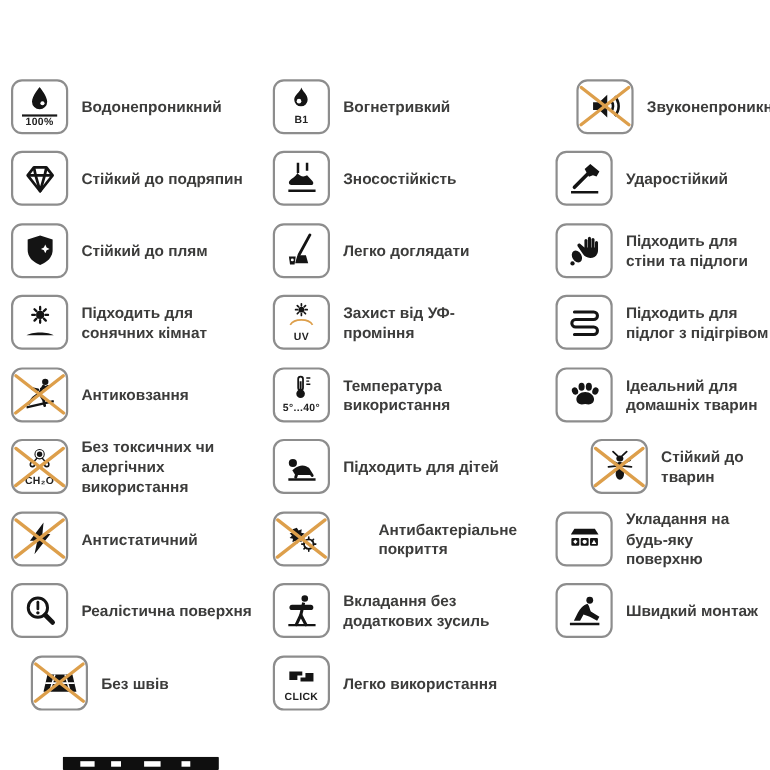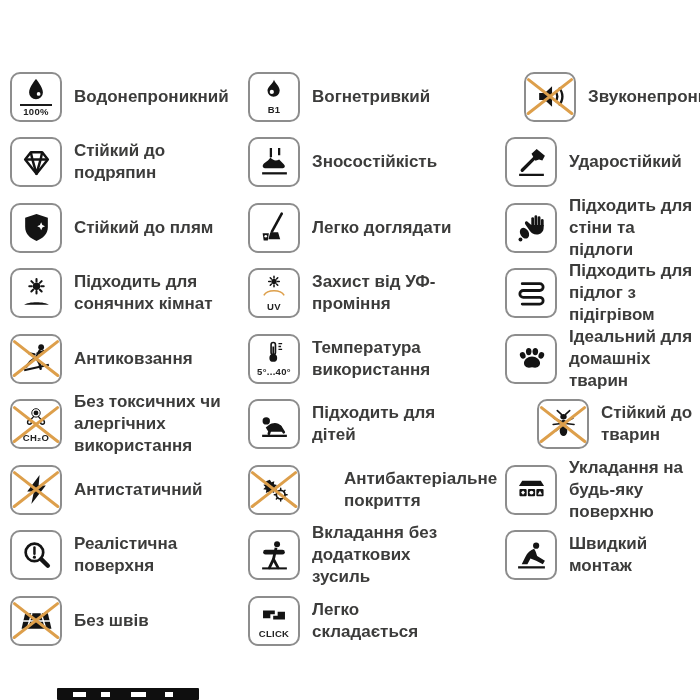--- a/index.html
+++ b/index.html
@@ -37,21 +37,21 @@
   }
   .caption.underlined{border-top:2px solid #1a1a1a;padding:1px 3px 0 3px;}
   .cross{position:absolute;inset:-4px;pointer-events:none;}
   .cross::before,.cross::after{
     content:"";position:absolute;left:-1px;right:-1px;top:50%;height:3.4px;
     margin-top:-1.7px;border-radius:2px;background:var(--cross);
   }
   .cross::before{transform:rotate(38deg);}
   .cross::after{transform:rotate(-38deg);}
   .label{
-    font-size:17px;font-weight:700;color:var(--label);line-height:1.3;
+    font-size:14px;font-weight:700;color:var(--label);line-height:1.3;
   }
   .col-0 .label{max-width:158px;}
   .col-1 .label{max-width:152px;}
   .col-2 .label{max-width:136px;}
   .bottom-bar{
     position:absolute;left:57px;top:688px;width:142px;height:12px;
     background:#0f0f0f;border-radius:1px;
     background-image:
       linear-gradient(#fff,#fff),linear-gradient(#fff,#fff),
       linear-gradient(#fff,#fff),linear-gradient(#fff,#fff);
@@ -147,21 +147,21 @@
         <div class="icon-box">
           <svg viewBox="0 0 32 32">
             <circle cx="14" cy="13" r="8.5" fill="none" stroke="currentColor" stroke-width="2.6"></circle>
             <path d="M20.5 19.5 27 26" stroke="currentColor" stroke-width="4.2" stroke-linecap="round"></path>
             <path d="M14 8.2v6" stroke="currentColor" stroke-width="2.4" stroke-linecap="round"></path>
             <circle cx="14" cy="17.6" r="1.5" fill="currentColor"></circle>
           </svg>
         </div>
         <div class="label">Реалістична поверхня</div>
       </div>
-      <div class="item col-0" style="grid-area: 9 / 1;">
+      <div class="item col-0" style="grid-area: 9 / 1; margin-left: 18px;">
         <div class="icon-box">
           <svg viewBox="0 0 32 32">
             <path d="M5 9h22l3.5 15H1.5Z" fill="currentColor"></path>
             <g stroke="#fff" stroke-width="1.4">
               <path d="M3 16.5h26M11.5 9l-4.5 15M20.5 9 25 24"></path>
             </g>
           </svg>
           <div class="cross"></div>
         </div>
         <div class="label">Без швів</div>
@@ -263,21 +263,21 @@
         <div class="label">Вкладання без додаткових зусиль</div>
       </div>
       <div class="item col-1" style="grid-area: 9 / 2;">
         <div class="icon-box has-caption">
           <svg viewBox="0 0 32 32">
             <path d="M2.5 10.5h14.5v4.5h-5.5v5H2.5Z" fill="currentColor"></path>
             <path d="M29.5 21.5H15v-4.5h5.5v-5h9Z" fill="currentColor"></path>
           </svg>
           <span class="caption">CLICK</span>
         </div>
-        <div class="label">Легко складається</div>
+        <div class="label">Легко використання</div>
       </div>
       <div class="item col-2" style="grid-area: 1 / 3; padding-left: 19px;">
         <div class="icon-box">
           <svg viewBox="0 0 32 32">
             <path d="M5 12.5h5.5L17.5 6v20l-7-6.5H5Z" fill="currentColor"></path>
             <path d="M20.5 11a7 7 0 0 1 0 10M24 7.5a12 12 0 0 1 0 17" fill="none" stroke="currentColor" stroke-width="2.3"></path>
           </svg>
           <div class="cross"></div>
         </div>
         <div class="label">Звуконепроникний</div>

